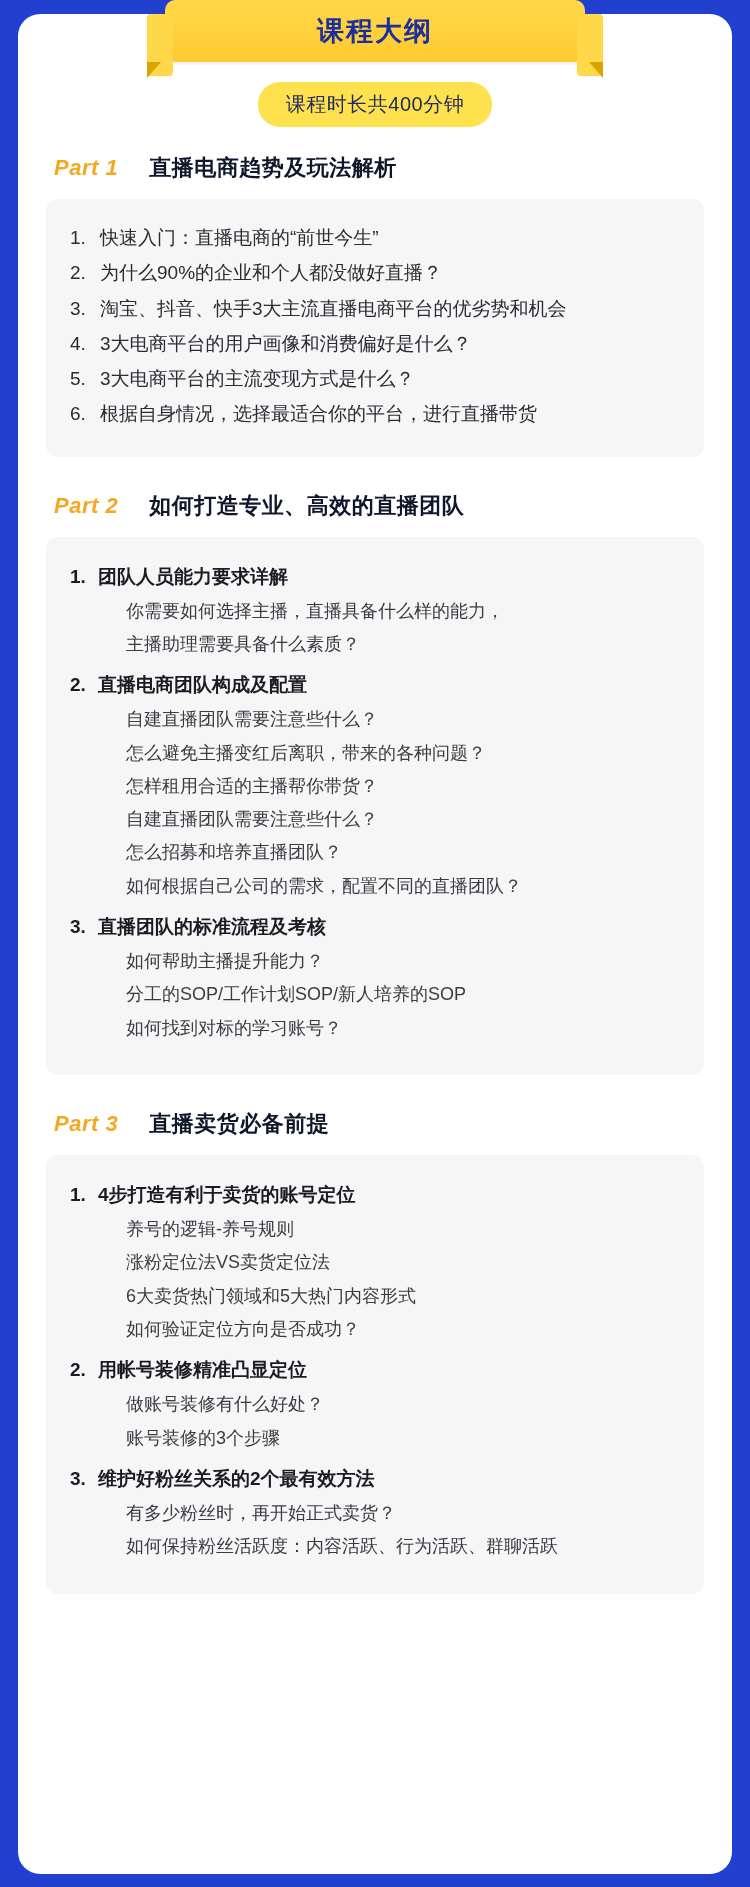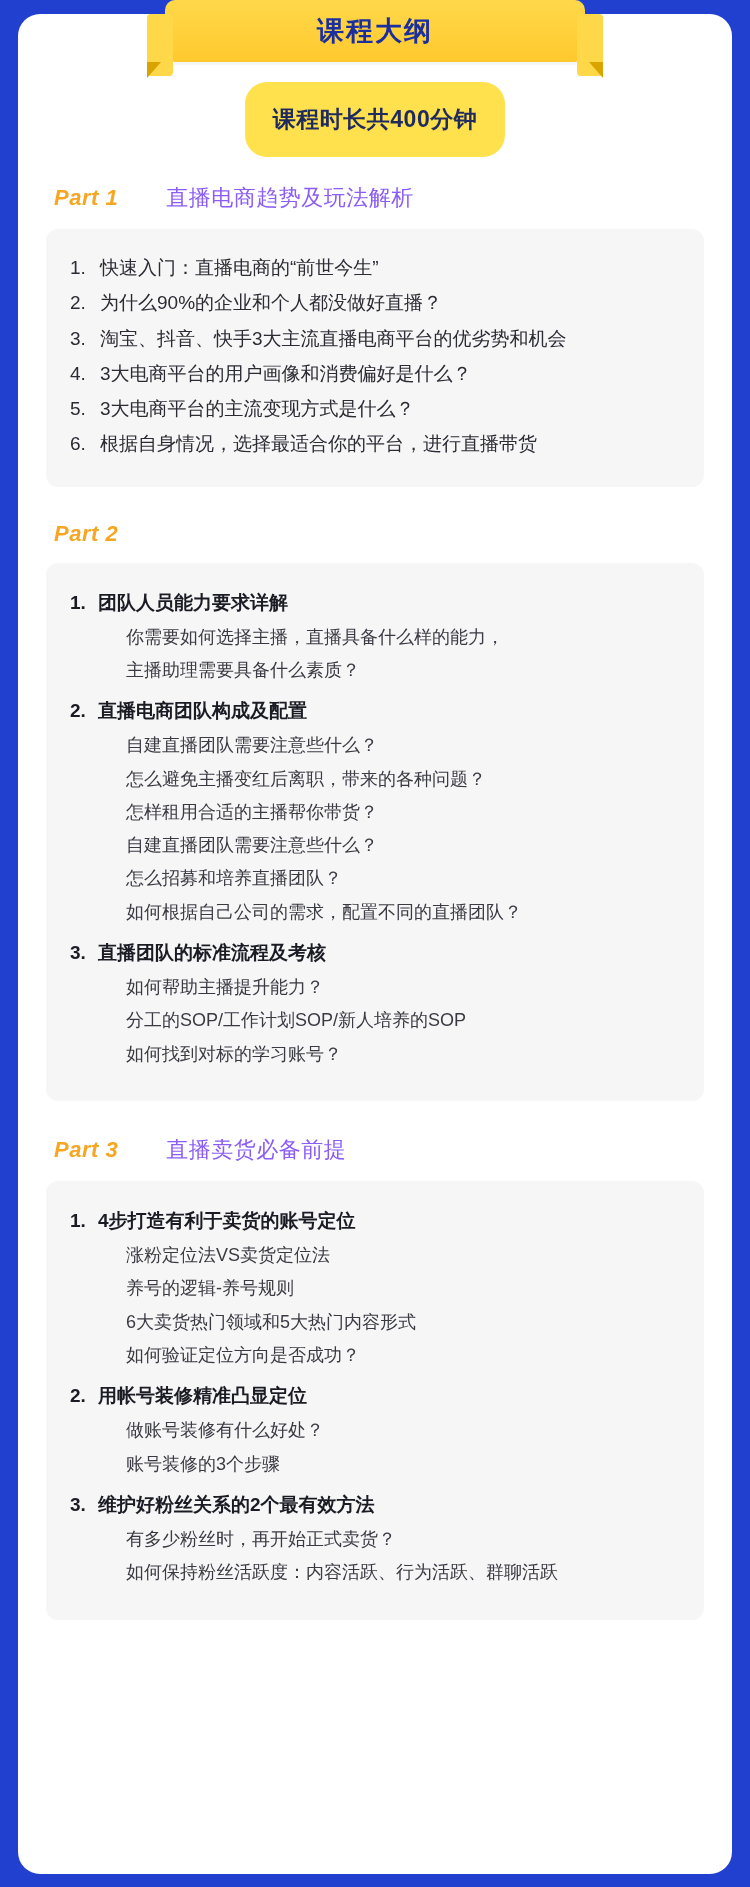--- a/index.html
+++ b/index.html
@@ -85,47 +85,46 @@
   
   .duration-wrap {
     display: flex;
     justify-content: center;
     margin-top: 16px;
     margin-bottom: 26px;
   }
   .duration-pill {
     background: #ffe14d;
     border-radius: 22px;
-    padding: 22px 28px;
-    font-size: 23px;
+    padding: 9px 28px;
+    font-size: 20px;
     color: #1f2a5e;
-    font-weight: bold;
+    font-weight: normal;
     letter-spacing: 0.5px;
   }
 
   
   .part-head {
     display: flex;
     align-items: baseline;
-    gap: 12px;
+    gap: 31px;
     margin: 8px 0 16px 8px;
   }
   .part-label {
     color: #f5a623;
     font-size: 22px;
     font-weight: bold;
     font-style: italic;
     letter-spacing: 0.5px;
   }
   .part-title {
-    color: #8b5cf6;
+    color: #0f172a;
     font-size: 22px;
-    font-weight: normal;
+    font-weight: bold;
     letter-spacing: 0.5px;
-    margin-left: 36px;
   }
 
   
   .block {
     background: #f6f6f7;
     border-radius: 12px;
     padding: 22px 24px 24px 24px;
     margin-bottom: 34px;
   }
 
@@ -195,20 +194,21 @@
             <li><span class="num">1.</span><span>快速入门：直播电商的“前世今生”</span></li>
             <li><span class="num">2.</span><span>为什么90%的企业和个人都没做好直播？</span></li>
             <li><span class="num">3.</span><span>淘宝、抖音、快手3大主流直播电商平台的优劣势和机会</span></li>
             <li><span class="num">4.</span><span>3大电商平台的用户画像和消费偏好是什么？</span></li>
             <li><span class="num">5.</span><span>3大电商平台的主流变现方式是什么？</span></li>
             <li><span class="num">6.</span><span>根据自身情况，选择最适合你的平台，进行直播带货</span></li>
           </ul>
         </div>
         <div class="part-head">
           <span class="part-label">Part 2</span>
+          <span class="part-title">如何打造专业、高效的直播团队</span>
         </div>
         <div class="block">
           <div class="group">
             <div class="group-title"><span class="num">1.</span><span>团队人员能力要求详解</span></div>
             <div class="sub">你需要如何选择主播，直播具备什么样的能力，</div>
             <div class="sub">主播助理需要具备什么素质？</div>
           </div>
           <div class="group">
             <div class="group-title"><span class="num">2.</span><span>直播电商团队构成及配置</span></div>
             <div class="sub">自建直播团队需要注意些什么？</div>
@@ -225,22 +225,22 @@
             <div class="sub">如何找到对标的学习账号？</div>
           </div>
         </div>
         <div class="part-head">
           <span class="part-label">Part 3</span>
           <span class="part-title">直播卖货必备前提</span>
         </div>
         <div class="block">
           <div class="group">
             <div class="group-title"><span class="num">1.</span><span>4步打造有利于卖货的账号定位</span></div>
+            <div class="sub">养号的逻辑-养号规则</div>
             <div class="sub">涨粉定位法VS卖货定位法</div>
-            <div class="sub">养号的逻辑-养号规则</div>
             <div class="sub">6大卖货热门领域和5大热门内容形式</div>
             <div class="sub">如何验证定位方向是否成功？</div>
           </div>
           <div class="group">
             <div class="group-title"><span class="num">2.</span><span>用帐号装修精准凸显定位</span></div>
             <div class="sub">做账号装修有什么好处？</div>
             <div class="sub">账号装修的3个步骤</div>
           </div>
           <div class="group">
             <div class="group-title"><span class="num">3.</span><span>维护好粉丝关系的2个最有效方法</span></div>

